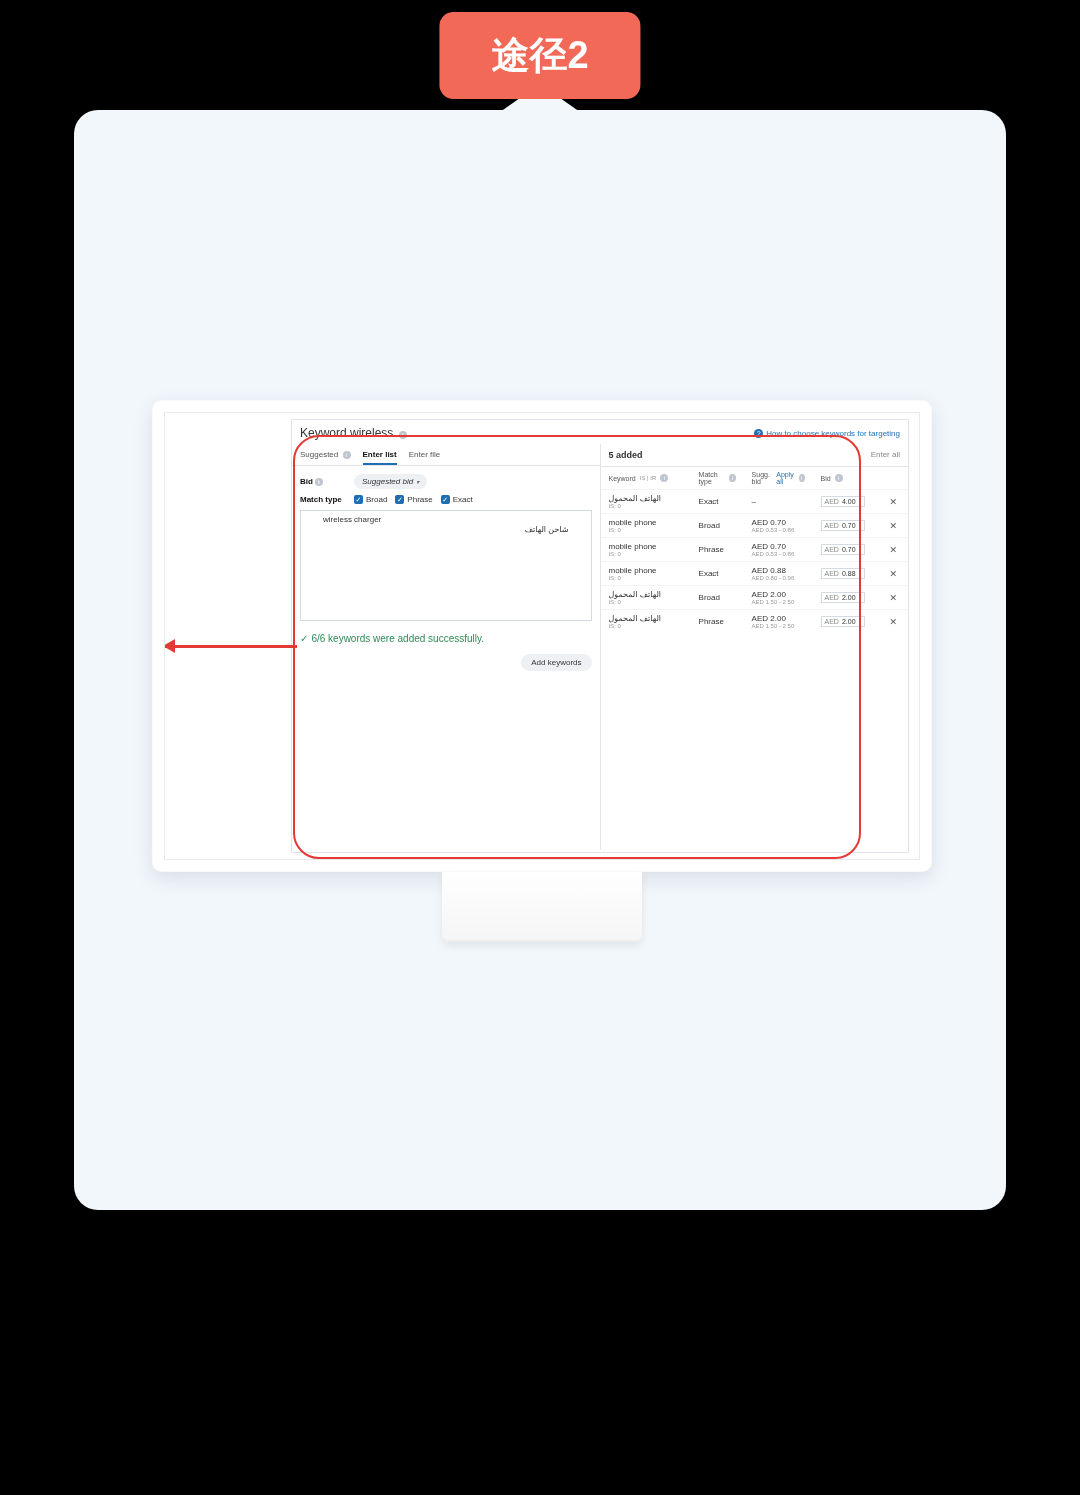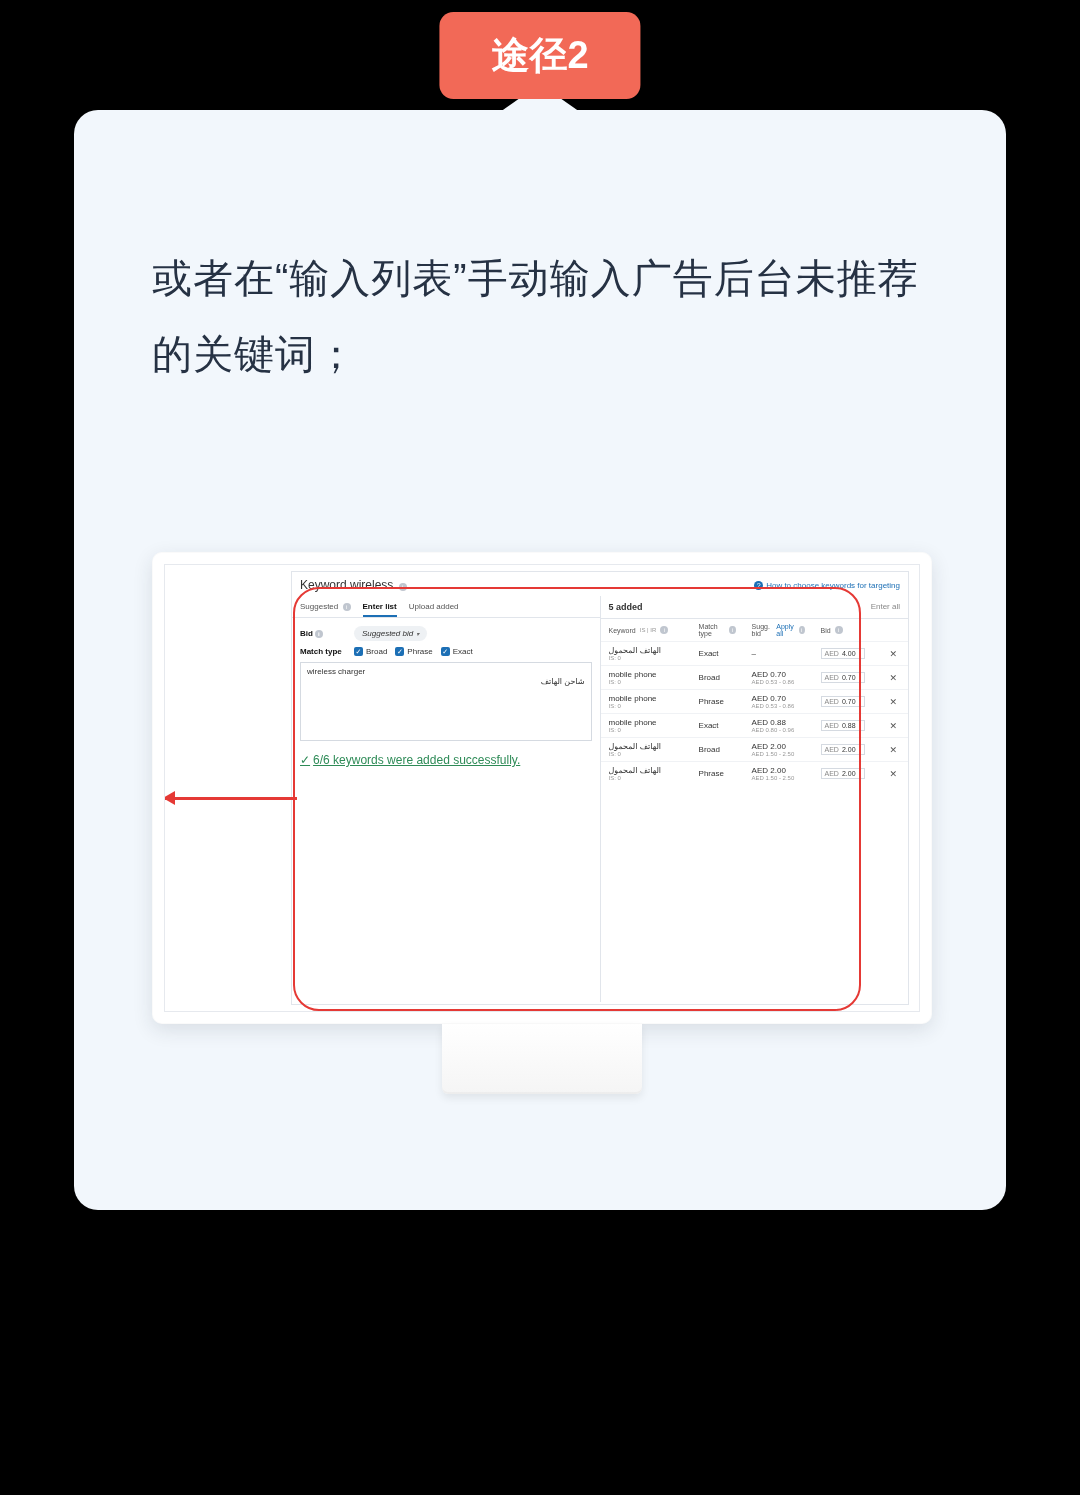--- a/index.html
+++ b/index.html
@@ -107,24 +107,24 @@
   .tab { padding:4px 0; color:#555; }
   .tab.active { color:#111; font-weight:700; border-bottom:2px solid #1c6fb5; }
   .form-pad { padding:8px; }
   .row { display:flex; align-items:center; margin-bottom:6px; gap:8px; }
   .lbl { font-size:8px; color:#111; font-weight:600; width:46px; }
   .info-ic { display:inline-block; width:8px; height:8px; border-radius:50%; background:#c0c6cf; color:#fff; font-size:6px; text-align:center; line-height:8px; margin-left:2px;}
   .pill { background:#eef1f4; border-radius:10px; padding:3px 8px; font-size:8px; color:#333; display:inline-flex; align-items:center; gap:3px;font-style:italic; }
   .pill::after { content:"▾"; font-size:6px; color:#666; }
   .ck { display:inline-flex; align-items:center; gap:3px; font-size:8px; }
   .ck::before { content:"✓"; width:9px; height:9px; background:#1c6fb5; color:#fff; font-size:7px; display:inline-flex; align-items:center; justify-content:center; border-radius:2px; }
-  .textarea { border:1px solid #d5dae1; height:79px; padding:4px 6px; font-size:8px; color:#333; background:#fff; }
+  .textarea { border:1px solid #d5dae1; height:111px; padding:4px 22px; font-size:8px; color:#333; background:#fff; }
   .textarea div { line-height:1.3; }
   .ar { direction:rtl; text-align:right; }
-  .success { color:#2e8b57; font-size:12px; padding:4px 8px; display:flex; align-items:center; gap:3px;text-decoration:underline;}
+  .success { color:#2e8b57; font-size:10px; padding:4px 8px; display:flex; align-items:center; gap:3px;}
   .success::before { content:"✓"; color:#2e8b57; }
   .addbtn-row { display:flex; justify-content:flex-end; padding:6px 8px; }
   .addbtn { background:#eef1f4; border-radius:12px; padding:4px 10px; font-size:8px; color:#333; }
   .added-hdr { display:flex; justify-content:space-between; padding:6px 8px; border-bottom:1px solid #e1e5eb; font-size:9px; font-weight:700;}
   .remove-all { color:#888; font-weight:400; font-size:8px; }
   .tbl-head, .tbl-row { display:grid; grid-template-columns: 1.4fr 0.7fr 1fr 1fr 0.2fr; gap:16px; padding:4px 8px; align-items:center; }
   .tbl-head { color:#555; font-size:7px; }
   .tbl-head div { display:flex; align-items:center; gap:2px; }
   .apply-all { color:#1c6fb5; font-size:7px; }
   .tbl-row { border-top:1px solid #f0f2f5; }
@@ -164,62 +164,64 @@
     border-right:12px solid #e53935;
   }
 </style>
 </head>
 <body>
 
 <div class="badge">途径2</div>
 
 <div class="card-wrap">
   <div class="card">
-    <p class="desc">或者在“输入列表”手动输入广告后台未推荐的关键词；</p>
 
     <div class="monitor">
       <div class="screen-frame">
         <div class="screen">
 
           <div class="panel">
             <div class="panel-title">
               <span>
                 <span>Keyword wireless</span>
                 <span class="info-ic">i</span>
               </span>
               <span class="help-link">How to choose keywords for targeting</span>
             </div>
             <div class="panel-body">
               <div class="left-col">
                 <div class="tabs">
                   <div class="tab">
                     <span>Suggested</span> <span class="info-ic">i</span>
                   </div>
                   <div class="tab active">Enter list</div>
-                  <div class="tab">Upload added</div>
+                  <div class="tab">Enter file</div>
                 </div>
                 <div class="form-pad">
                   <div class="row">
                     <span class="lbl">
                       <span>Bid</span><span class="info-ic">i</span>
                     </span>
                     <span class="pill">Suggested bid</span>
                   </div>
                   <div class="row">
                     <span class="lbl">Match type</span>
                     <span class="ck">Broad</span>
                     <span class="ck">Phrase</span>
                     <span class="ck">Exact</span>
                   </div>
                   <div class="textarea">
                     <div>wireless charger</div>
                     <div class="ar">شاحن الهاتف</div>
                   </div>
                 </div>
                 <div class="success">6/6 keywords were added successfully.</div>
+                <div class="addbtn-row">
+                  <span class="addbtn">Add keywords</span>
+                </div>
               </div>
 
               <div class="right-col">
                 <div class="added-hdr">
                   <span>5 added</span>
                   <span class="remove-all">Enter all</span>
                 </div>
                 <div class="tbl-head">
                   <div>
                     <div>

